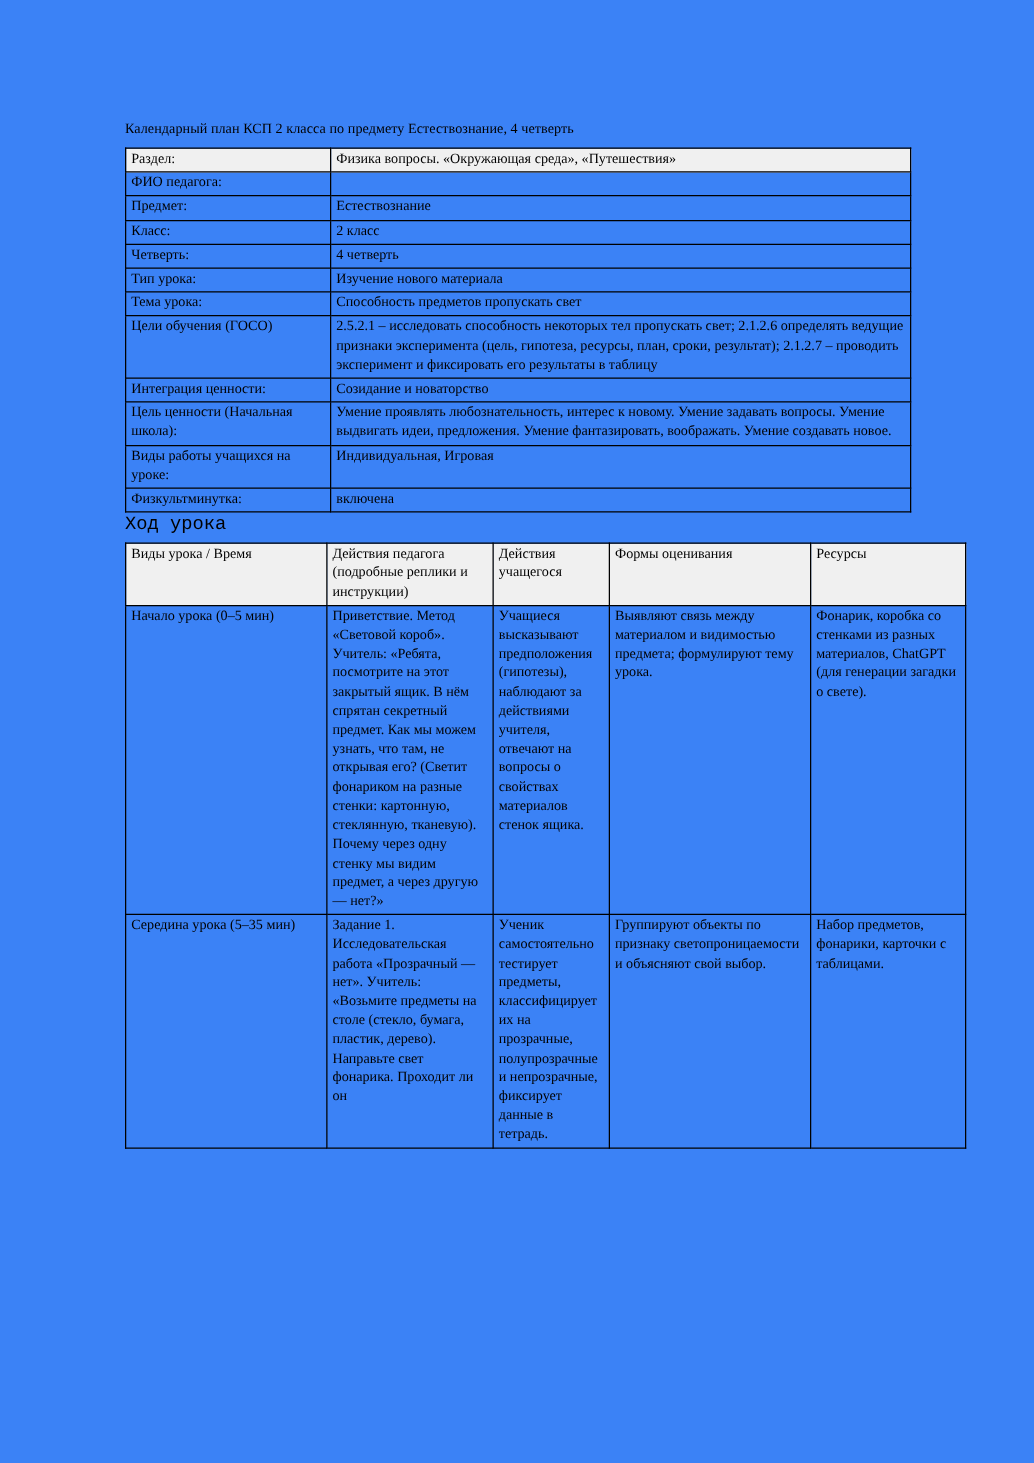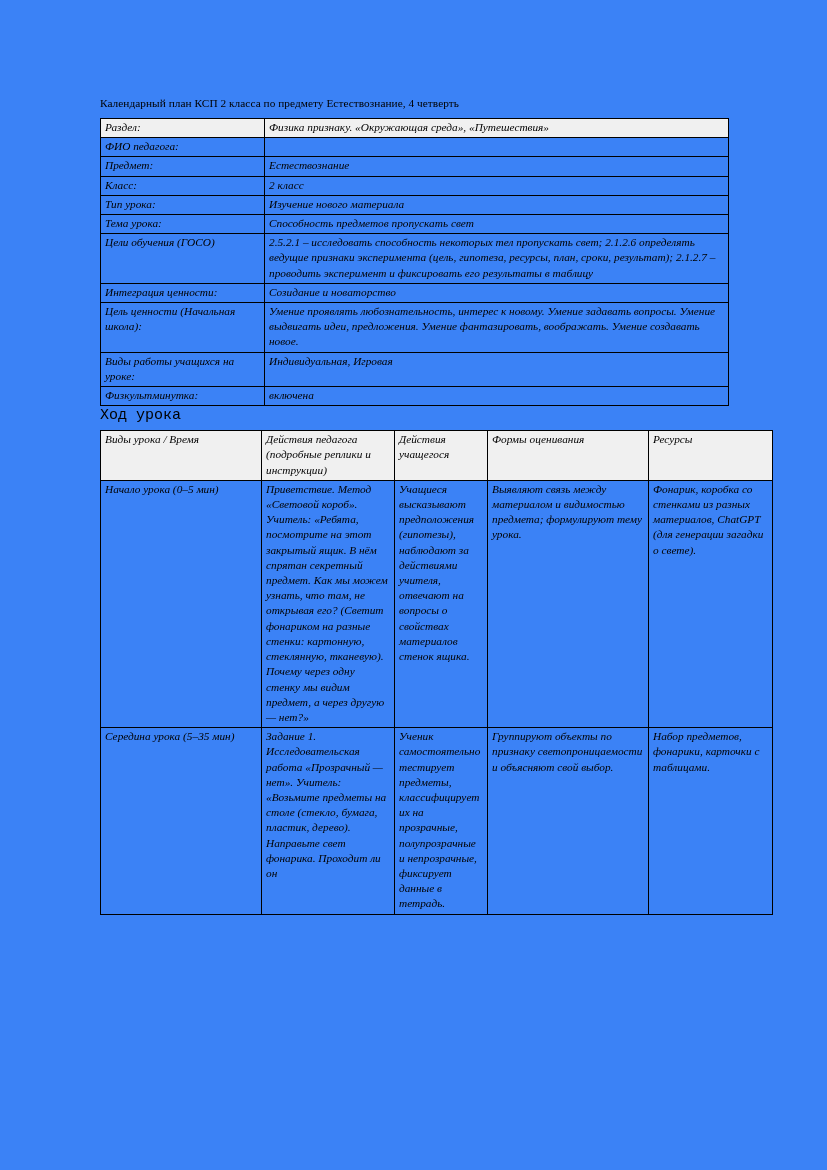--- a/index.html
+++ b/index.html
@@ -29,21 +29,20 @@
     margin: 0 0 7px 0;
     letter-spacing: 0.05px;
   }
   table.info-table,
   table.flow-table {
     border-collapse: collapse;
     width: 629px;
     table-layout: fixed;
     font-size: 11.3px;
     line-height: 15.2px;
-    font-style: italic;
   }
   table.info-table td,
   table.flow-table td,
   table.flow-table th {
     border: 1px solid #000000;
     padding: 1px 4px 2px 4px;
     vertical-align: top;
     text-align: left;
     font-weight: normal;
     word-wrap: break-word;
@@ -76,33 +75,37 @@
 <body>
 
 <div class="page">
 
   <p class="doc-title">Календарный план КСП 2 класса по предмету Естествознание, 4 четверть</p>
 
   <table class="info-table">
     <tbody>
         <tr class="shaded">
           <td class="label-cell">Раздел:</td>
-          <td>Физика признаку. «Окружающая среда», «Путешествия»</td>
+          <td>Физика вопросы. «Окружающая среда», «Путешествия»</td>
         </tr>
         <tr>
           <td class="label-cell">ФИО педагога:</td>
           <td></td>
         </tr>
         <tr>
           <td class="label-cell">Предмет:</td>
           <td>Естествознание</td>
         </tr>
         <tr>
           <td class="label-cell">Класс:</td>
           <td>2 класс</td>
+        </tr>
+        <tr>
+          <td class="label-cell">Четверть:</td>
+          <td>4 четверть</td>
         </tr>
         <tr>
           <td class="label-cell">Тип урока:</td>
           <td>Изучение нового материала</td>
         </tr>
         <tr>
           <td class="label-cell">Тема урока:</td>
           <td>Способность предметов пропускать свет</td>
         </tr>
         <tr>

